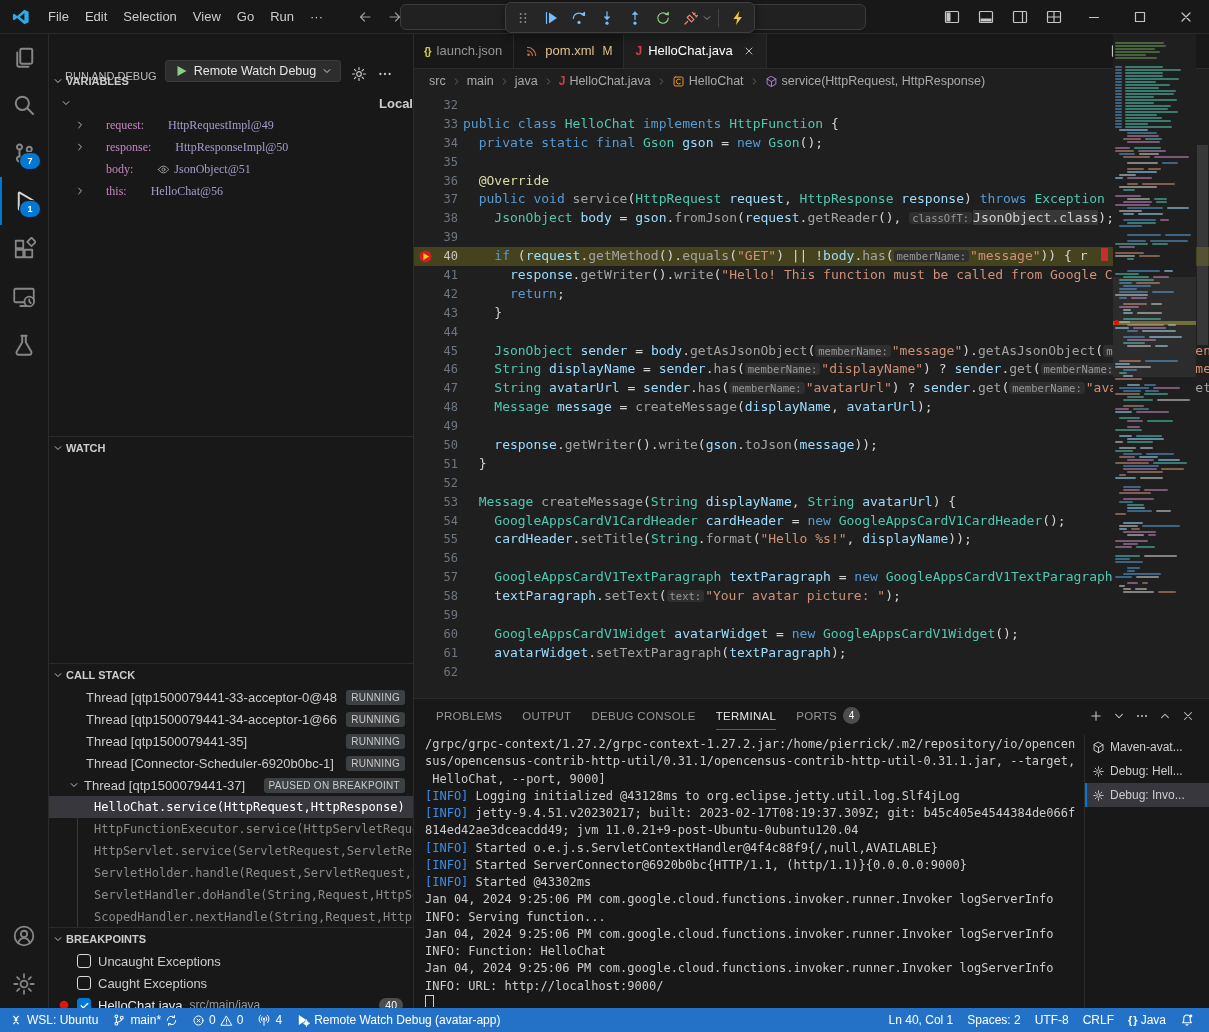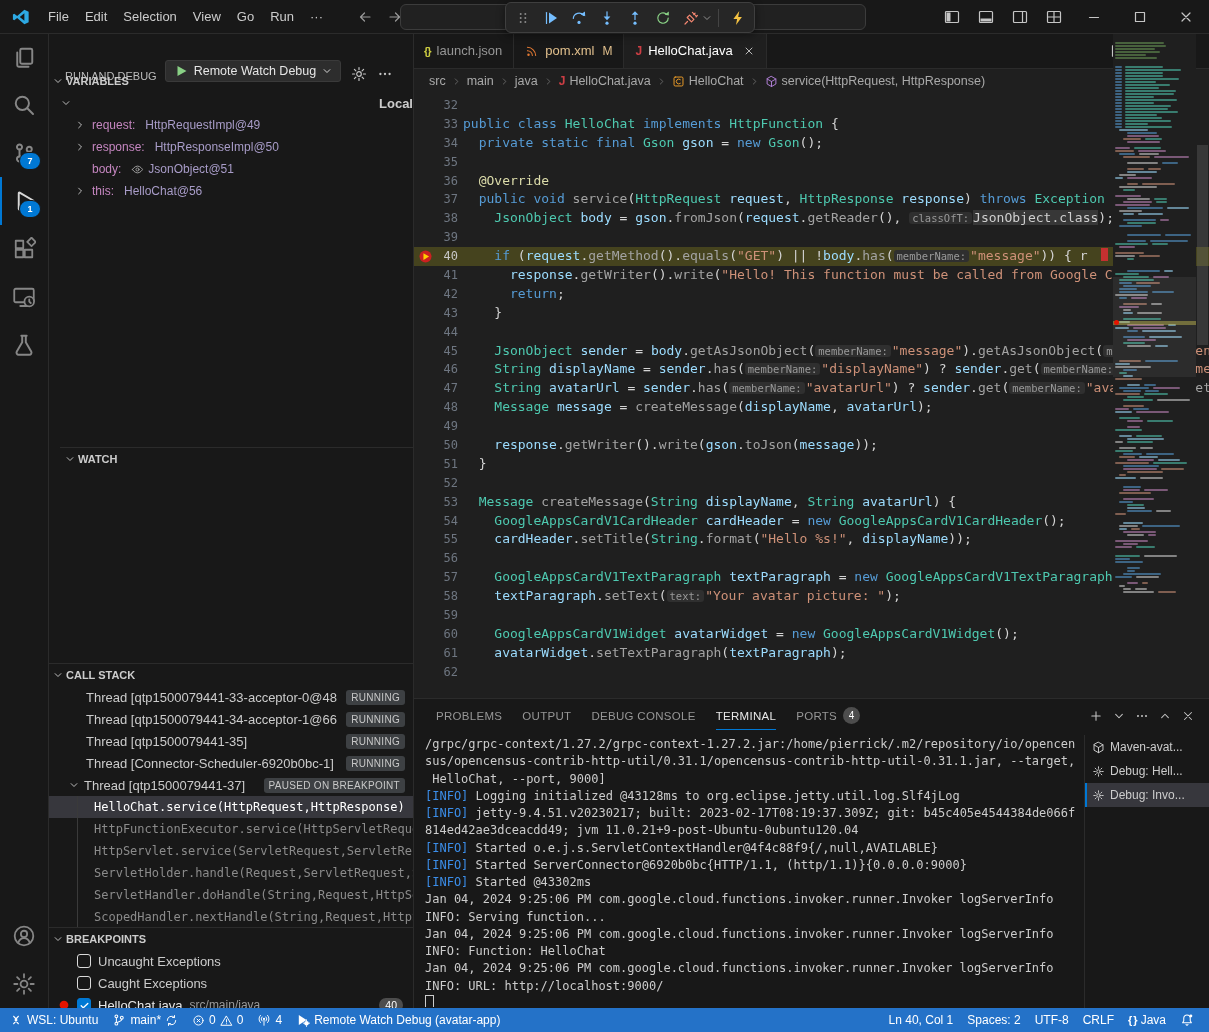--- a/index.html
+++ b/index.html
@@ -44,22 +44,22 @@
   .sidebar-header{height:37px;display:flex;align-items:flex-end;padding:12px 8px 0 17px;gap:8px;}
   .sidebar-title{font-size:11px;color:#bcbcbc;white-space:nowrap;}
   .config-picker{display:flex;align-items:center;gap:5px;background:#2d2d2d;border:1px solid #3a3a3a;
                  border-radius:3px;padding:2px 7px;color:#e6e6e6;font-size:12.5px;white-space:nowrap;}
   .hdr-btn{color:#c5c5c5;margin-left:2px;}
   .section{position:absolute;left:0;right:0;}
   .sec-header{height:22px;display:flex;align-items:center;gap:2px;padding-left:4px;font-size:11px;
               font-weight:700;color:#cccccc;}
   .sec-border{border-top:1px solid #2b2b2b;}
   .scope-row{height:22px;display:flex;align-items:center;gap:2px;padding-left:12px;font-weight:700;color:#cccccc;justify-content:space-between;}
-  .var-row{height:22px;display:flex;align-items:center;padding-left:24px;gap:4px;white-space:nowrap;
-           font-family:Liberation Sans, sans-serif;font-size:12px;}
+  .var-row{height:22px;display:flex;align-items:center;padding-left:24px;gap:18px;white-space:nowrap;
+           font-family:Liberation Serif, serif;font-size:12px;}
   .var-chev{width:16px;color:#cccccc;display:flex;justify-content:center;}
   .var-name{color:#c586c0;}
   .var-value{color:#a89cc8;margin-left:6px;display:flex;align-items:center;gap:4px;}
   .thread-row{height:22px;display:flex;align-items:center;padding:0 8px 0 38px;color:#cccccc;font-size:13px;}
   .thread-row.expanded{padding-left:20px;}
   .thread-label{white-space:nowrap;overflow:hidden;flex:1;}
   .run-badge{background:#3d4043;color:#c8c8c8;font-size:10px;padding:2px 5px;border-radius:3px;
              margin-left:8px;white-space:nowrap;letter-spacing:.3px;}
   .frames{position:relative;}
   .frames:before{content:'';position:absolute;left:29px;top:0;bottom:0;width:1px;background:#3a3a3a;}
@@ -455,21 +455,21 @@
               </svg>
             </span>
             <span class="var-name">this:</span>
             <span class="var-value">
               <span>HelloChat@56</span>
             </span>
           </div>
         </div>
     </div>
 
-    <div class="section" id="sec-watch" style="top:414px;height:216px;margin-left:12px;">
+    <div class="section" id="sec-watch" style="top:403px;height:216px;">
       <div class="sec-header sec-border">
         <span class="icon" id="chev-watch">
             <svg viewBox="0 0 16 16" width="12" height="12" fill="none" stroke="currentColor" stroke-width="1.2" stroke-linecap="round" stroke-linejoin="round">
               <path d="M4.2 6.2L8 10l3.8-3.8"></path>
             </svg>
           </span>
         <span>WATCH</span>
       </div>
     </div>
 

